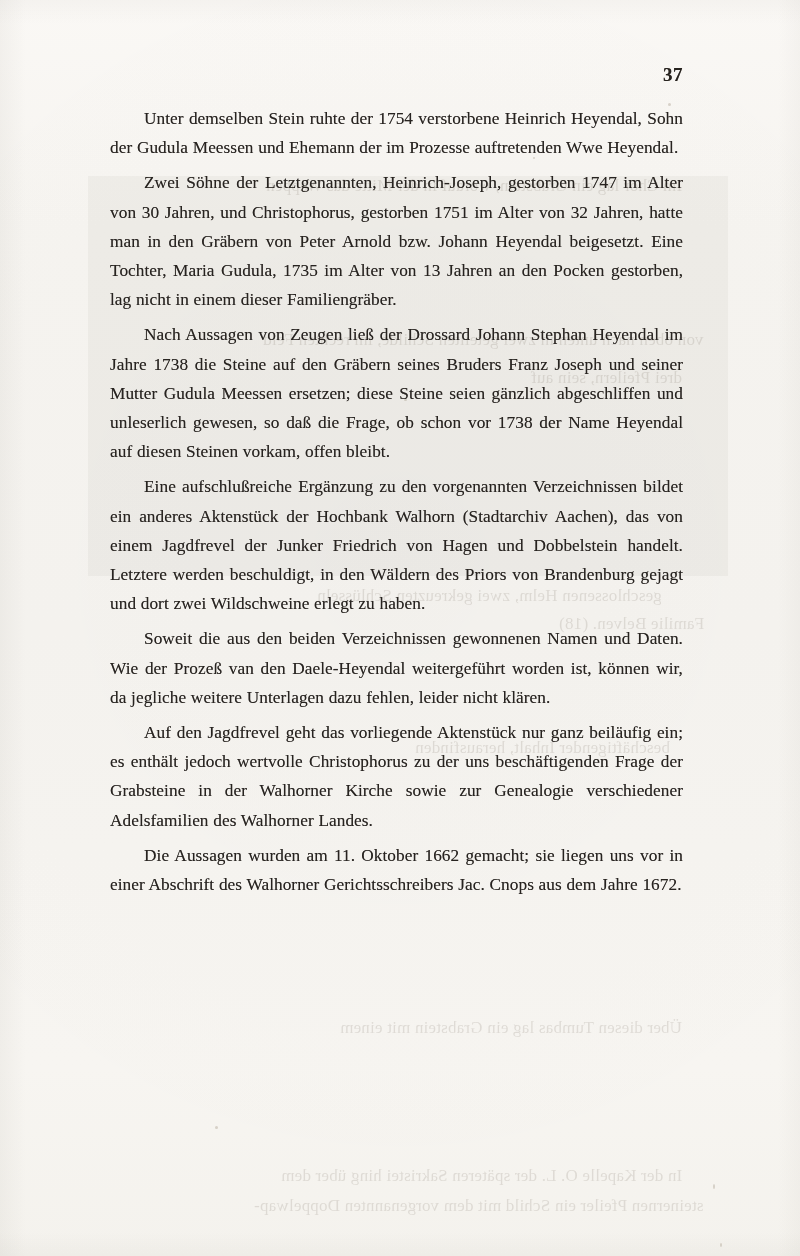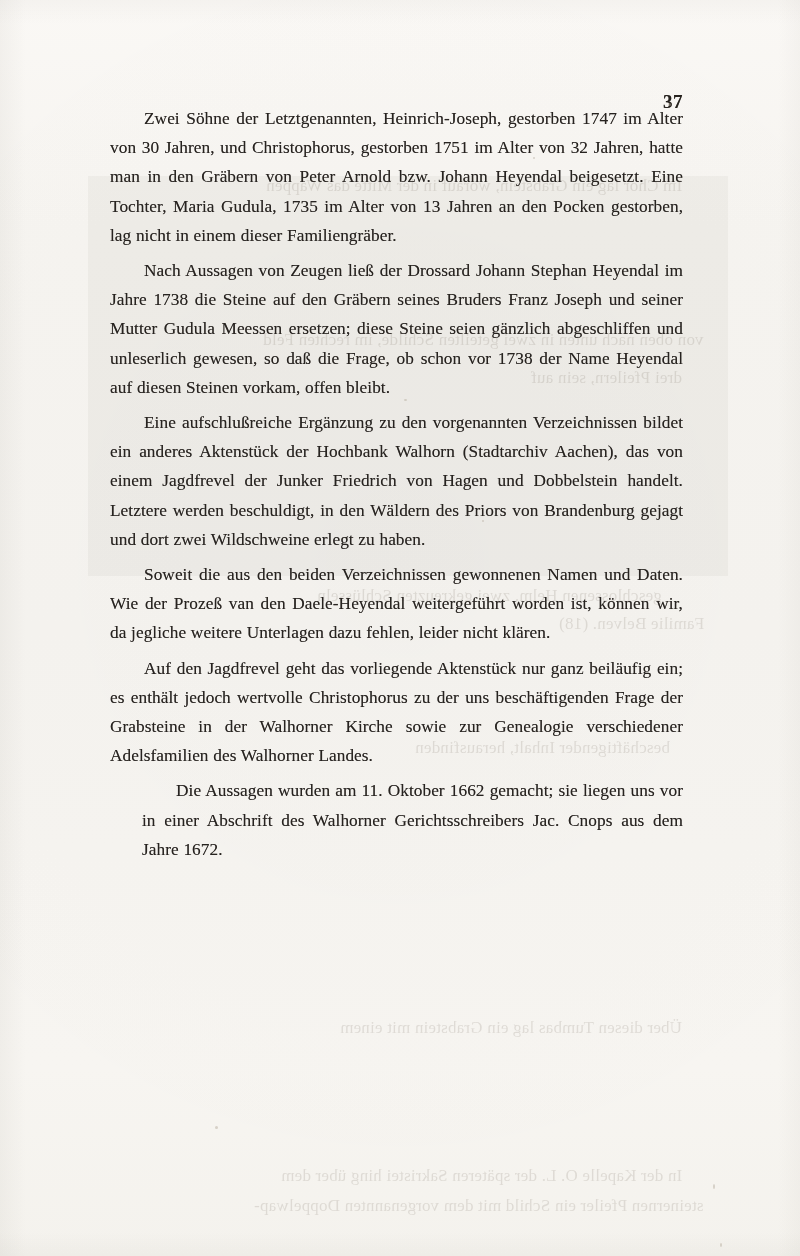--- a/index.html
+++ b/index.html
@@ -69,21 +69,21 @@
   .content {
     position: absolute;
     left: 110px;
     top: 0;
     width: 573px;
   }
 
   .folio {
     position: absolute;
     right: 0;
-    top: 91px;
+    top: 64px;
     width: 100%;
     text-align: right;
     font-size: 19px;
     font-weight: bold;
     color: #26221e;
     letter-spacing: 0.5px;
   }
 
   .body-text {
     position: absolute;
@@ -98,21 +98,20 @@
     text-align: justify;
     font-size: 17.3px;
     line-height: 29.2px;
     color: #272320;
     letter-spacing: 0.05px;
     word-spacing: 0.3px;
     -webkit-font-smoothing: antialiased;
   }
   p.para:last-child {
     margin-bottom: 0;
-    margin-left: 32px;
   }
 
   
   .body-text, .folio {
     text-shadow: 0 0 0.55px rgba(40,36,32,0.45);
   }
 
   
   .speck {
     position: absolute;
@@ -141,20 +140,21 @@
       <div class="bleed-line" style="top: 1196px; right: 96px;">steinernen Pfeiler ein Schild mit dem vorgenannten Doppelwap-</div>
     </div>
 
   <div class="scan-edge"></div>
 
   <div class="content">
 
     <div class="folio">37</div>
 
     <div class="body-text" id="body-text">
+        <p class="para">Unter demselben Stein ruhte der 1754 verstorbene Heinrich Heyendal, Sohn der Gudula Meessen und Ehemann der im Prozesse auftretenden Wwe Heyendal.</p>
         <p class="para">Zwei Söhne der Letztgenannten, Heinrich-Joseph, gestorben 1747 im Alter von 30 Jahren, und Christophorus, gestorben 1751 im Alter von 32 Jahren, hatte man in den Gräbern von Peter Arnold bzw. Johann Heyendal beigesetzt. Eine Tochter, Maria Gudula, 1735 im Alter von 13 Jahren an den Pocken gestorben, lag nicht in einem dieser Familiengräber.</p>
         <p class="para">Nach Aussagen von Zeugen ließ der Drossard Johann Stephan Heyendal im Jahre 1738 die Steine auf den Gräbern seines Bruders Franz Joseph und seiner Mutter Gudula Meessen ersetzen; diese Steine seien gänzlich abgeschliffen und unleserlich gewesen, so daß die Frage, ob schon vor 1738 der Name Heyendal auf diesen Steinen vorkam, offen bleibt.</p>
         <p class="para">Eine aufschlußreiche Ergänzung zu den vorgenannten Verzeichnissen bildet ein anderes Aktenstück der Hochbank Walhorn (Stadtarchiv Aachen), das von einem Jagdfrevel der Junker Friedrich von Hagen und Dobbelstein handelt. Letztere werden beschuldigt, in den Wäldern des Priors von Brandenburg gejagt und dort zwei Wildschweine erlegt zu haben.</p>
         <p class="para">Soweit die aus den beiden Verzeichnissen gewonnenen Namen und Daten. Wie der Prozeß van den Daele-Heyendal weitergeführt worden ist, können wir, da jegliche weitere Unterlagen dazu fehlen, leider nicht klären.</p>
         <p class="para">Auf den Jagdfrevel geht das vorliegende Aktenstück nur ganz beiläufig ein; es enthält jedoch wertvolle Christophorus zu der uns beschäftigenden Frage der Grabsteine in der Walhorner Kirche sowie zur Genealogie verschiedener Adelsfamilien des Walhorner Landes.</p>
         <p class="para">Die Aussagen wurden am 11. Oktober 1662 gemacht; sie liegen uns vor in einer Abschrift des Walhorner Gerichtsschreibers Jac. Cnops aus dem Jahre 1672.</p>
       </div>
 
   </div>
 

